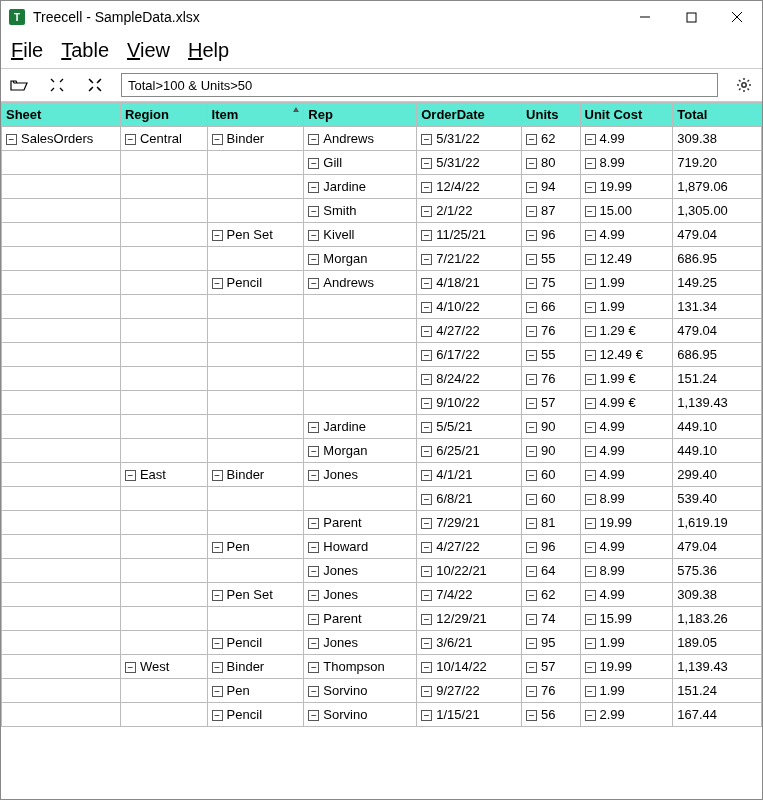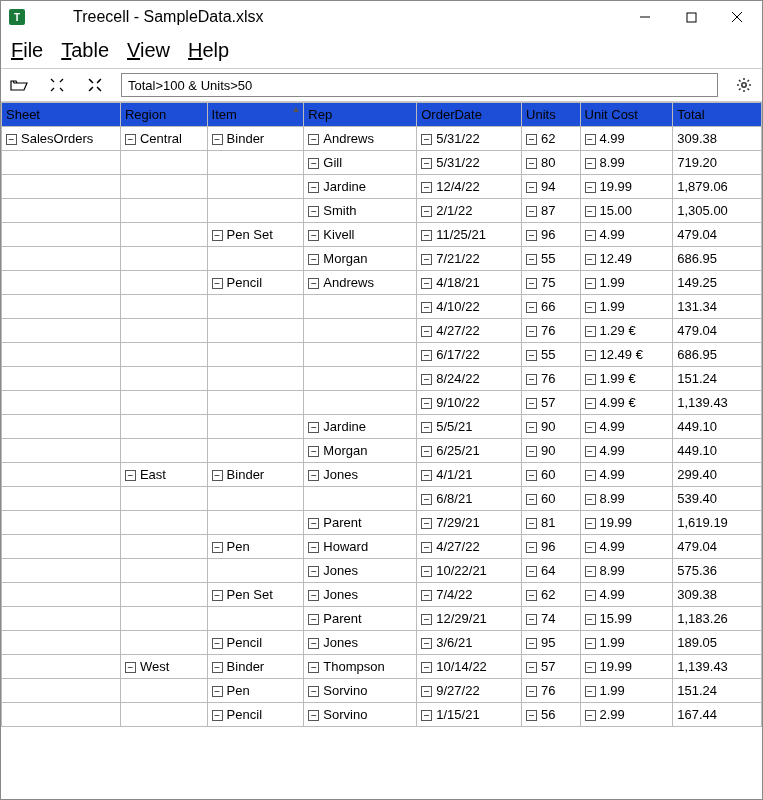--- a/index.html
+++ b/index.html
@@ -20,21 +20,21 @@
     background: #fff;
   }
   .titlebar-icon {
     width: 16px; height: 16px;
     background: #1a7a3a;
     border-radius: 2px;
     margin-right: 8px;
     display:flex;align-items:center;justify-content:center;
     color:#fff;font-size:10px;font-weight:bold;
   }
-  .titlebar-title { flex: 1; font-size: 16px; margin-left: 40px; }
+  .titlebar-title { flex: 1; font-size: 14px; }
   .win-controls { display: flex; }
   .win-btn {
     width: 46px; height: 30px;
     display: flex; align-items: center; justify-content: center;
     font-size: 14px;
     cursor: pointer;
   }
   .win-btn svg { stroke: #000; stroke-width: 1; fill: none; }
   .menubar {
     display: flex;
@@ -77,22 +77,22 @@
   th, td {
     border: 1px solid #bbb;
     padding: 3px 4px;
     text-align: left;
     font-size: 13px;
     white-space: nowrap;
     overflow: hidden;
     height: 24px;
   }
   th {
-    background: #1d4ed8;
-    font-weight: normal;
+    background: #5eead4;
+    font-weight: bold;
     position: relative;
   }
   th.has-sort::after {
     content: "";
     position: absolute;
     right: 4px; top: 4px;
     width: 0; height: 0;
     border-left: 3px solid transparent;
     border-right: 3px solid transparent;
     border-bottom: 5px solid #555;

